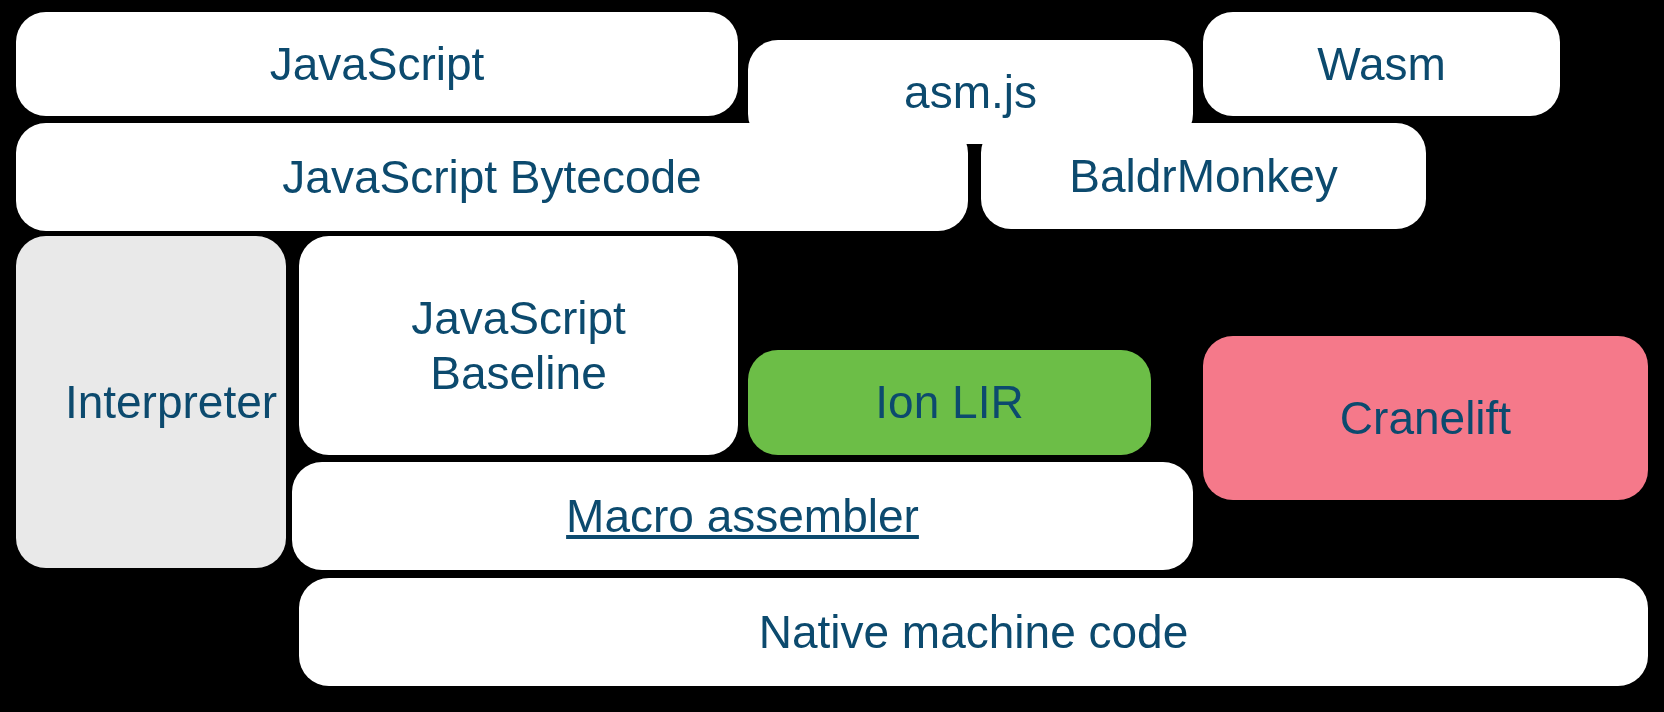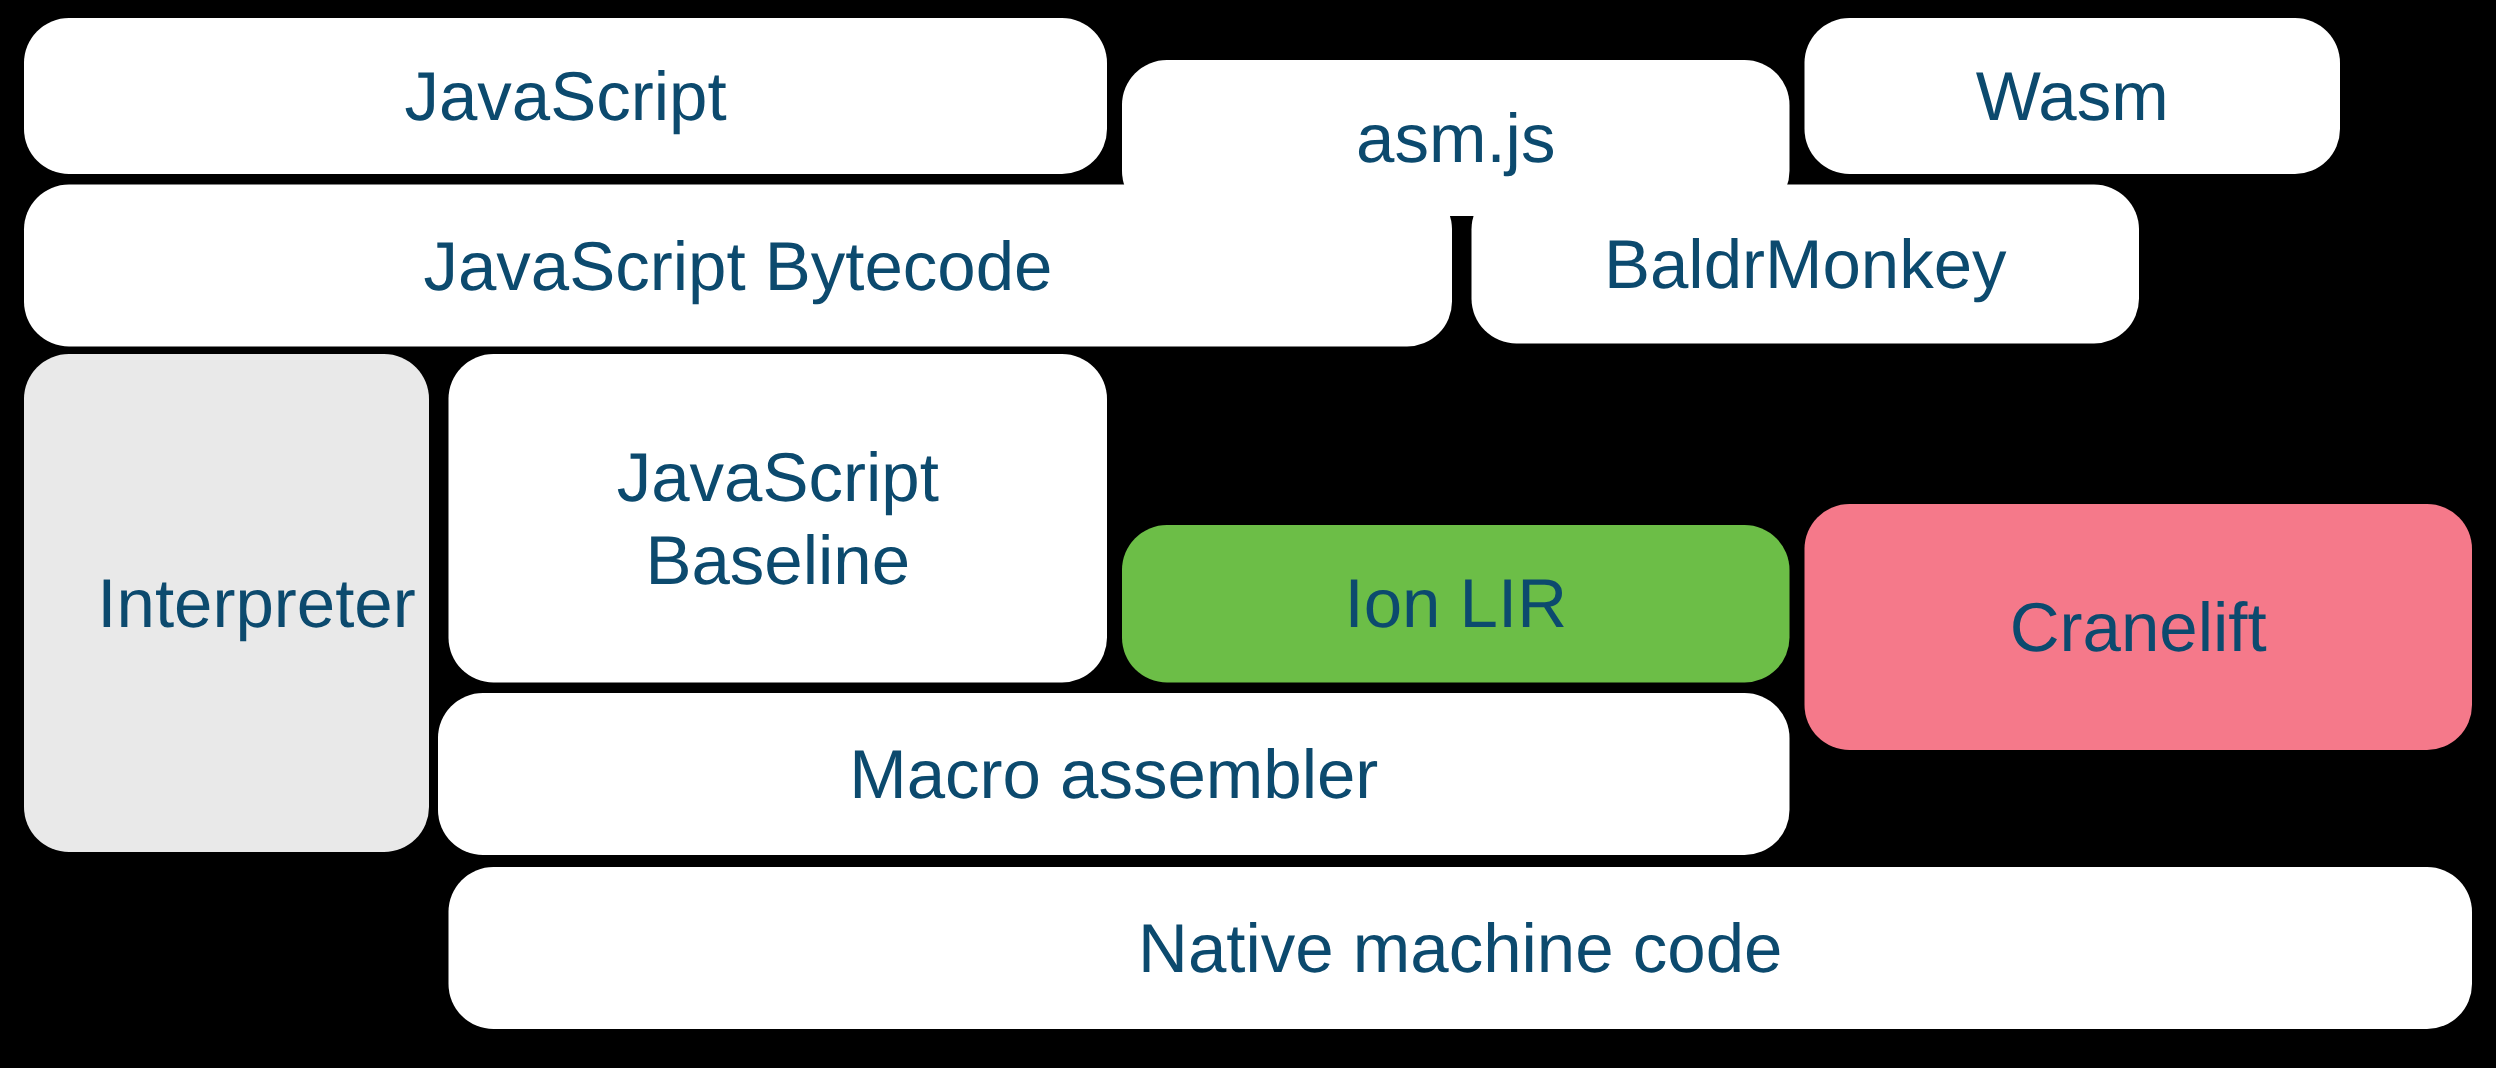--- a/index.html
+++ b/index.html
@@ -30,21 +30,21 @@
   }
   
   .b-javascript   { left: 16px;   top: 12px;  width: 722px;  height: 104px; }
   .b-asmjs        { left: 748px;  top: 12px;  width: 445px;  height: 104px; }
   .b-wasm         { left: 1203px; top: 12px;  width: 357px;  height: 104px; }
   .b-bytecode     { left: 16px;   top: 123px; width: 952px;  height: 108px; }
   .b-baldrmonkey  { left: 981px;  top: 123px; width: 445px;  height: 106px; }
   .b-interpreter  { left: 16px;   top: 236px; width: 270px;  height: 332px; padding-left: 40px; }
   .b-baseline     { left: 299px;  top: 236px; width: 439px;  height: 219px; }
   .b-ion-mir      { left: 748px;  top: 236px; width: 445px;  height: 107px; }
-  .b-ion-lir      { left: 748px;  top: 350px; width: 445px;  height: 105px; }
+  .b-ion-lir      { left: 748px;  top: 350px; width: 403px;  height: 105px; }
   .b-cranelift    { left: 1203px; top: 336px; width: 445px;  height: 164px; }
   .b-macro        { left: 292px;  top: 462px; width: 901px;  height: 108px; }
   .b-native       { left: 299px;  top: 578px; width: 1349px; height: 108px; }
 </style>
 </head>
 <body>
 
 <div class="canvas" style="background-color: rgb(0, 0, 0);">
 
   <div class="node b-javascript" style="background-color: rgb(255, 255, 255);">JavaScript</div>
@@ -60,17 +60,17 @@
   <div class="node b-interpreter" style="background-color: rgb(233, 233, 233);">Interpreter</div>
 
   <div class="node b-baseline" style="background-color: rgb(255, 255, 255);">JavaScript
 Baseline</div>
 
 
   <div class="node b-ion-lir" style="background-color: rgb(108, 190, 71);">Ion LIR</div>
 
   <div class="node b-cranelift" style="background-color: rgb(245, 121, 138);">Cranelift</div>
 
-  <div class="node b-macro" style="background-color: rgb(255, 255, 255);">Macro assembler</div>
+  <div class="node b-macro" style="background-color: rgb(255, 255, 255); text-decoration: underline;">Macro assembler</div>
 
   <div class="node b-native" style="background-color: rgb(255, 255, 255);">Native machine code</div>
 
 </div>
 
 </body></html>

